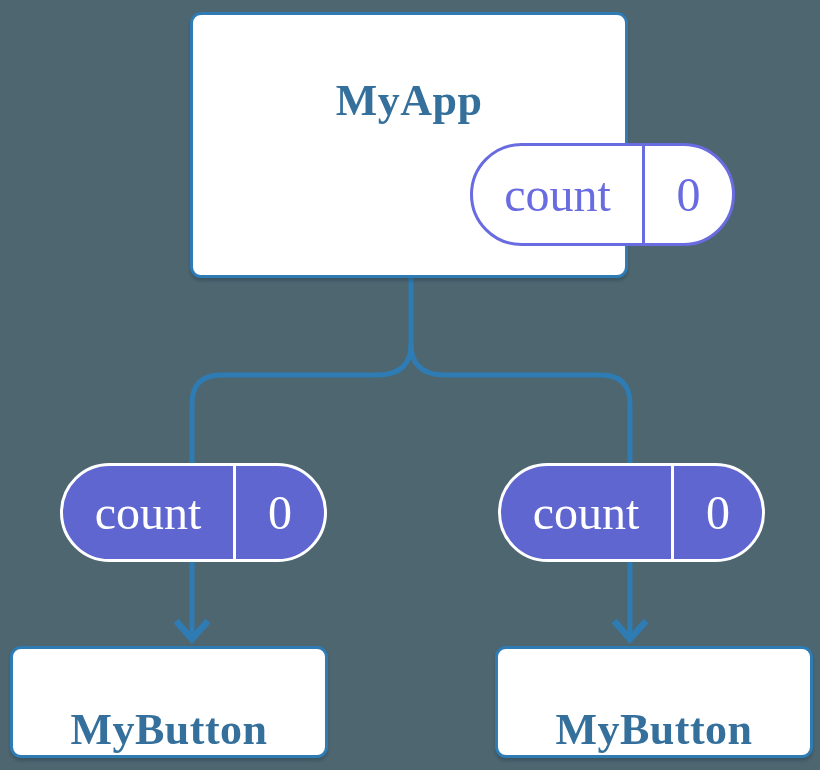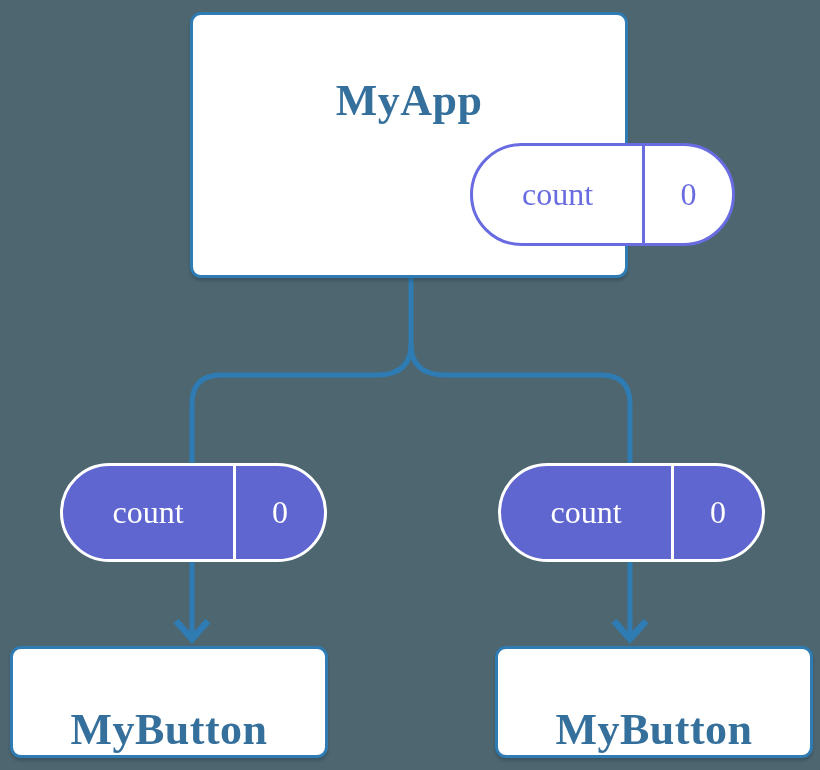--- a/index.html
+++ b/index.html
@@ -64,21 +64,21 @@
     position: absolute;
     display: grid;
     box-sizing: border-box;
     border-radius: 60px;
     overflow: hidden;
   }
   .pill-cell {
     display: flex;
     align-items: center;
     justify-content: center;
-    font-size: 32px;
+    font-size: 48px;
     white-space: nowrap;
   }
   .pill-outline {
     left: 277px; top: 128px;
     width: 265px; height: 103px;
     grid-template-columns: 1fr 90px;
     background: var(--c-node-bg, #ffffff);
     border: 3px solid var(--c-purple-outline, #696be0);
   }
   .pill-outline .pill-cell { color: var(--c-purple-outline, #696be0); }

